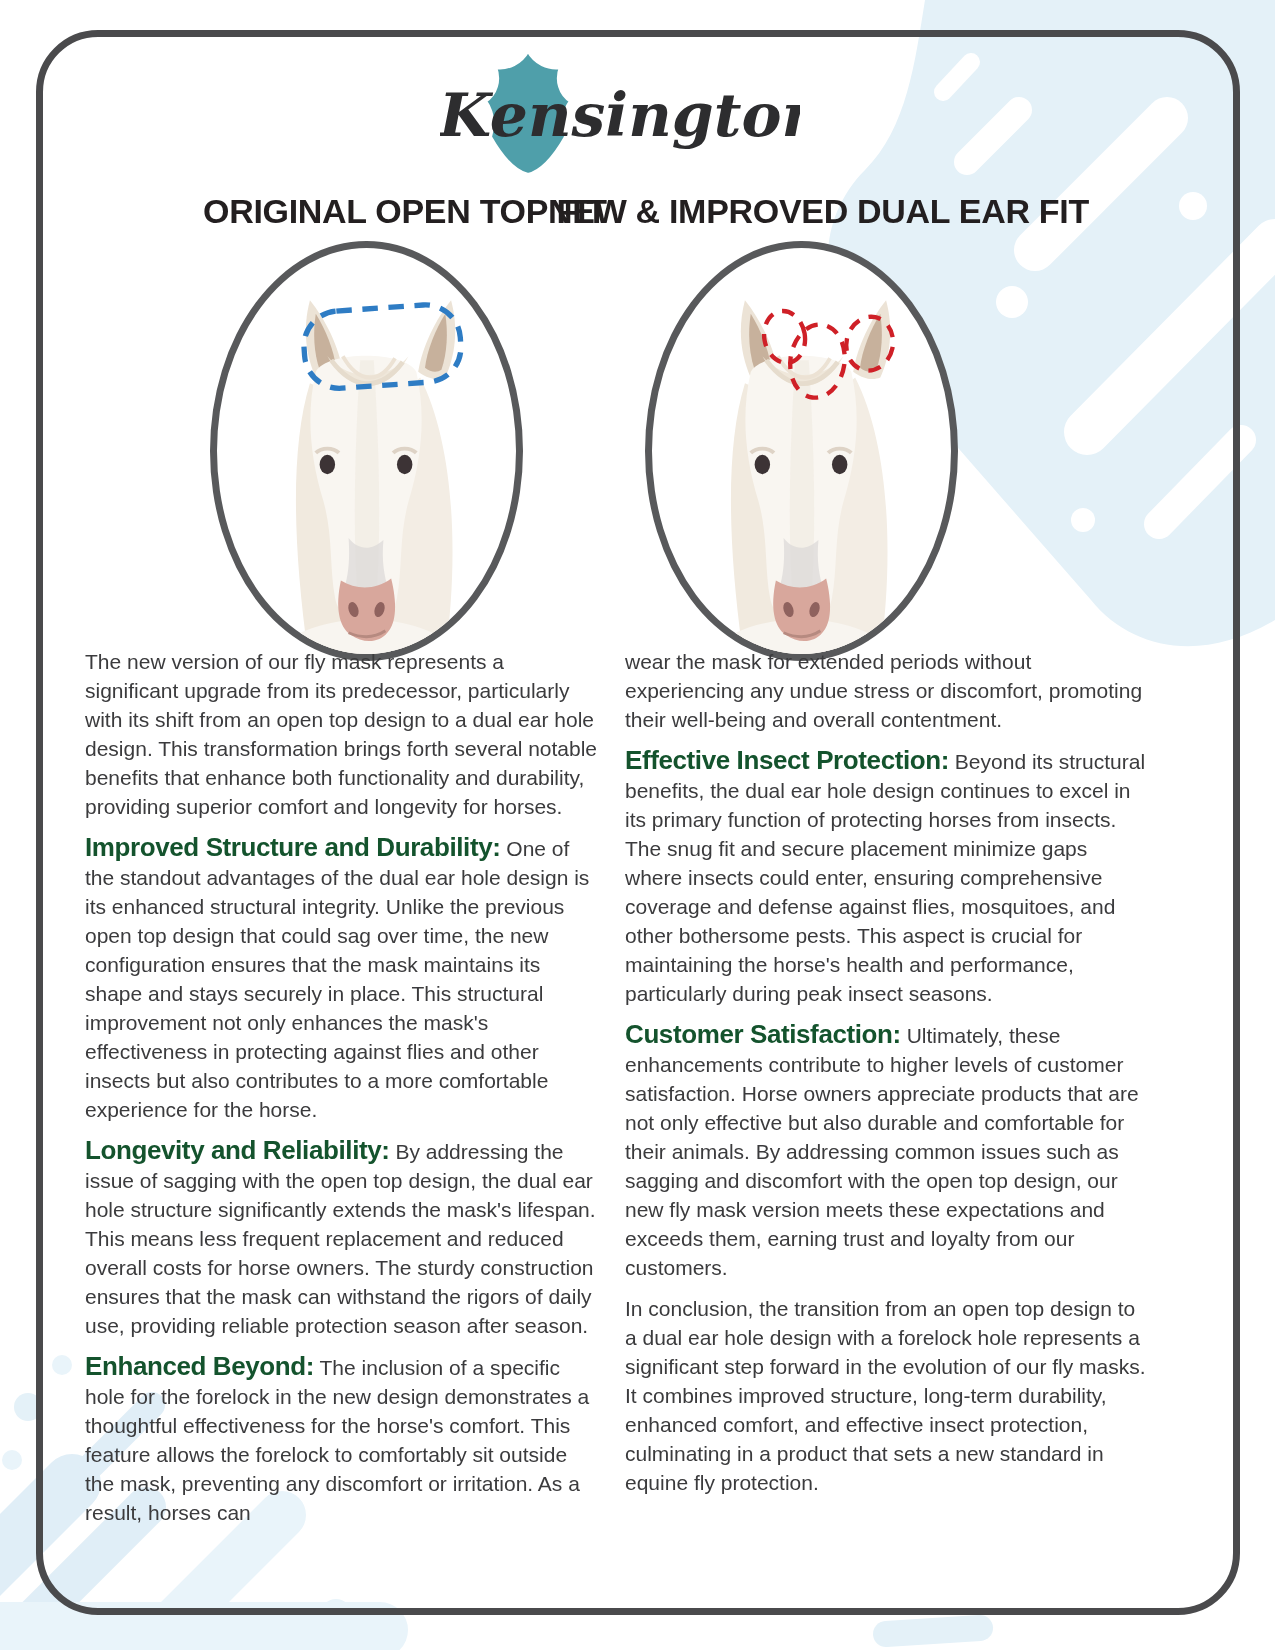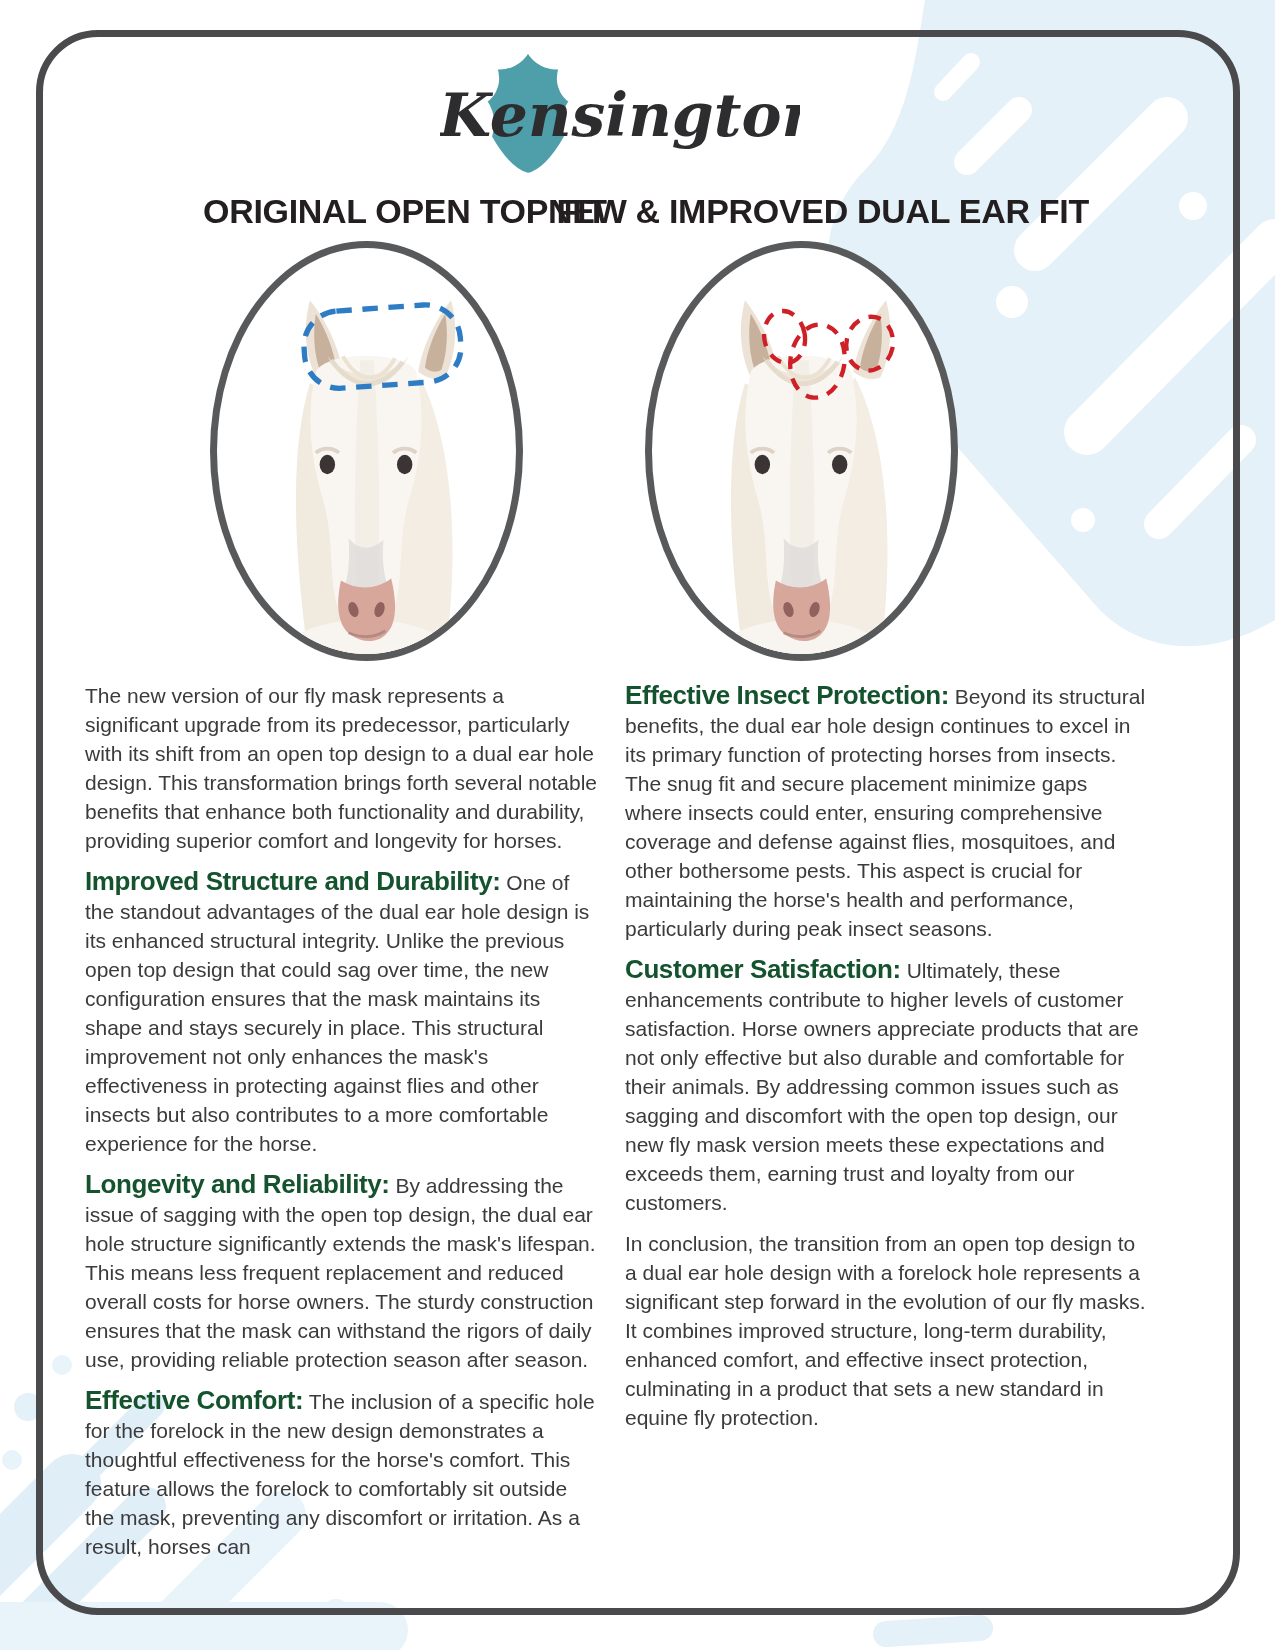--- a/index.html
+++ b/index.html
@@ -22,21 +22,21 @@
   .fig-label.left{left:203px;width:330px;}
   .fig-label.right{left:548px;width:450px;}
   .fig{
     position:absolute;top:241px;width:313px;height:420px;box-sizing:border-box;
     border:7px solid #58595b;border-radius:50%;overflow:hidden;background:#fff;z-index:10;
   }
   .fig.left{left:210px;}
   .fig.right{left:645px;}
   .fig svg{display:block;width:100%;height:100%;}
   .col{
-    position:absolute;top:681px;z-index:10;
+    position:absolute;top:647px;z-index:10;
     color:#3b3b3d;font-size:21px;line-height:29px;
   }
   .col.left{left:85px;width:517px;}
   .col.right{left:625px;width:521px;}
   .col p{margin:0 0 12px 0;}
   .sec-h{
     color:#14532d;font-weight:bold;font-size:26px;letter-spacing:-0.4px;
   }
 </style>
 </head>
@@ -142,20 +142,21 @@
       <ellipse cx="173" cy="117" rx="28" ry="38" transform="rotate(8 173 117)"></ellipse>
       <ellipse cx="227" cy="99" rx="24" ry="28" transform="rotate(12 227 99)"></ellipse>
     </g>
   </svg>
 </div>
 
 <div class="col left">
   <p>The new version of our fly mask represents a significant upgrade from its predecessor, particularly with its shift from an open top design to a dual ear hole design. This transformation brings forth several notable benefits that enhance both functionality and durability, providing superior comfort and longevity for horses.</p>
   <p><span class="sec-h">Improved Structure and Durability:</span> <span class="sec-b">One of the standout advantages of the dual ear hole design is its enhanced structural integrity. Unlike the previous open top design that could sag over time, the new configuration ensures that the mask maintains its shape and stays securely in place. This structural improvement not only enhances the mask's effectiveness in protecting against flies and other insects but also contributes to a more comfortable experience for the horse.</span></p>
   <p><span class="sec-h">Longevity and Reliability:</span> <span class="sec-b">By addressing the issue of sagging with the open top design, the dual ear hole structure significantly extends the mask's lifespan. This means less frequent replacement and reduced overall costs for horse owners. The sturdy construction ensures that the mask can withstand the rigors of daily use, providing reliable protection season after season.</span></p>
-  <p><span class="sec-h">Effective Comfort:</span> <span class="sec-b">The inclusion of a specific hole for the forelock in the new design demonstrates a thoughtful effectiveness for the horse's comfort. This feature allows the forelock to comfortably sit outside the mask, preventing any discomfort or irritation. As a result, horses can</span></p>
+  <p><span class="sec-h">Enhanced Beyond:</span> <span class="sec-b">The inclusion of a specific hole for the forelock in the new design demonstrates a thoughtful effectiveness for the horse's comfort. This feature allows the forelock to comfortably sit outside the mask, preventing any discomfort or irritation. As a result, horses can</span></p>
 </div>
 
 <div class="col right">
+  <p>wear the mask for extended periods without experiencing any undue stress or discomfort, promoting their well-being and overall contentment.</p>
   <p><span class="sec-h">Effective Insect Protection:</span> <span class="sec-b">Beyond its structural benefits, the dual ear hole design continues to excel in its primary function of protecting horses from insects. The snug fit and secure placement minimize gaps where insects could enter, ensuring comprehensive coverage and defense against flies, mosquitoes, and other bothersome pests. This aspect is crucial for maintaining the horse's health and performance, particularly during peak insect seasons.</span></p>
   <p><span class="sec-h">Customer Satisfaction:</span> <span class="sec-b">Ultimately, these enhancements contribute to higher levels of customer satisfaction. Horse owners appreciate products that are not only effective but also durable and comfortable for their animals. By addressing common issues such as sagging and discomfort with the open top design, our new fly mask version meets these expectations and exceeds them, earning trust and loyalty from our customers.</span></p>
   <p>In conclusion, the transition from an open top design to a dual ear hole design with a forelock hole represents a significant step forward in the evolution of our fly masks. It combines improved structure, long-term durability, enhanced comfort, and effective insect protection, culminating in a product that sets a new standard in equine fly protection.</p>
 </div>
 
 </body></html>

